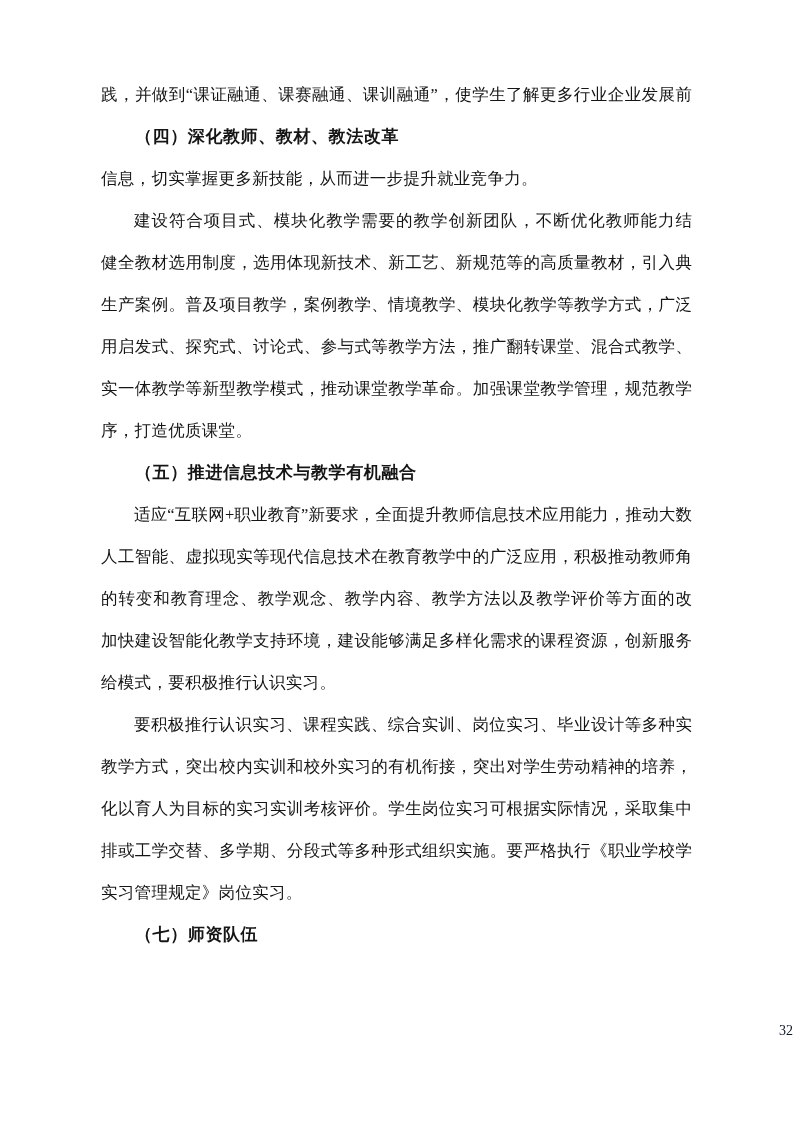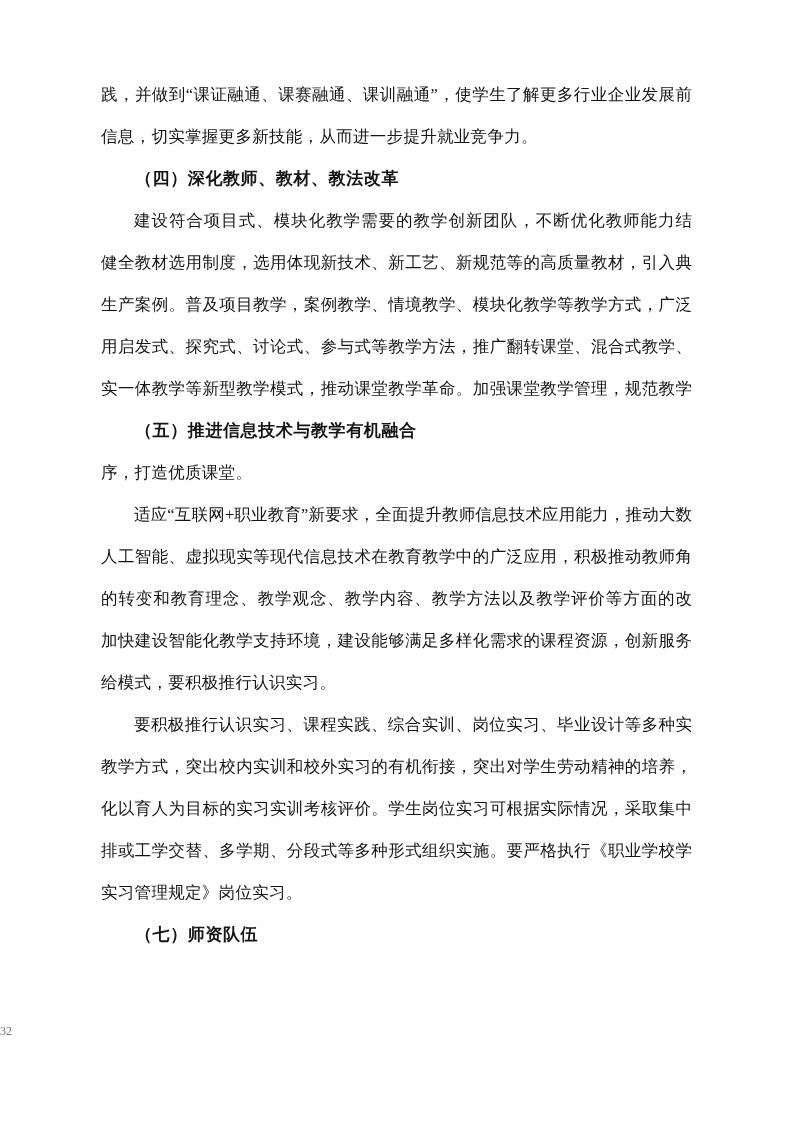--- a/index.html
+++ b/index.html
@@ -44,40 +44,40 @@
     font-size: 17px;
     letter-spacing: 0.6px;
   }
   .footer {
     position: absolute;
     left: 0;
     right: 0;
     top: 1020px;
     height: 22px;
     line-height: 22px;
-    text-align: left;
-    font-size: 12px;
-    color: #737373;
+    text-align: right;
+    font-size: 14px;
+    color: #0f172a;
   }
 </style>
 </head>
 <body>
 
 <div class="page">
   <div class="content">
       <div class="doc-line justify">践，并做到“课证融通、课赛融通、课训融通”，使学生了解更多行业企业发展前沿</div>
+      <div class="doc-line heading indent">（四）深化教师、教材、教法改革</div>
       <div class="doc-line">信息，切实掌握更多新技能，从而进一步提升就业竞争力。</div>
-      <div class="doc-line heading indent">（四）深化教师、教材、教法改革</div>
       <div class="doc-line justify indent">建设符合项目式、模块化教学需要的教学创新团队，不断优化教师能力结构。</div>
       <div class="doc-line justify">健全教材选用制度，选用体现新技术、新工艺、新规范等的高质量教材，引入典型</div>
       <div class="doc-line justify">生产案例。普及项目教学，案例教学、情境教学、模块化教学等教学方式，广泛运</div>
       <div class="doc-line justify">用启发式、探究式、讨论式、参与式等教学方法，推广翻转课堂、混合式教学、理</div>
       <div class="doc-line justify">实一体教学等新型教学模式，推动课堂教学革命。加强课堂教学管理，规范教学秩</div>
+      <div class="doc-line">序，打造优质课堂。</div>
       <div class="doc-line heading indent">（五）推进信息技术与教学有机融合</div>
-      <div class="doc-line">序，打造优质课堂。</div>
       <div class="doc-line justify indent">适应“互联网+职业教育”新要求，全面提升教师信息技术应用能力，推动大数据、</div>
       <div class="doc-line justify">人工智能、虚拟现实等现代信息技术在教育教学中的广泛应用，积极推动教师角色</div>
       <div class="doc-line justify">的转变和教育理念、教学观念、教学内容、教学方法以及教学评价等方面的改革。</div>
       <div class="doc-line justify">加快建设智能化教学支持环境，建设能够满足多样化需求的课程资源，创新服务供</div>
       <div class="doc-line">给模式，要积极推行认识实习。</div>
       <div class="doc-line justify indent">要积极推行认识实习、课程实践、综合实训、岗位实习、毕业设计等多种实践</div>
       <div class="doc-line justify">教学方式，突出校内实训和校外实习的有机衔接，突出对学生劳动精神的培养，强</div>
       <div class="doc-line justify">化以育人为目标的实习实训考核评价。学生岗位实习可根据实际情况，采取集中安</div>
       <div class="doc-line justify">排或工学交替、多学期、分段式等多种形式组织实施。要严格执行《职业学校学生</div>
       <div class="doc-line">实习管理规定》岗位实习。</div>

